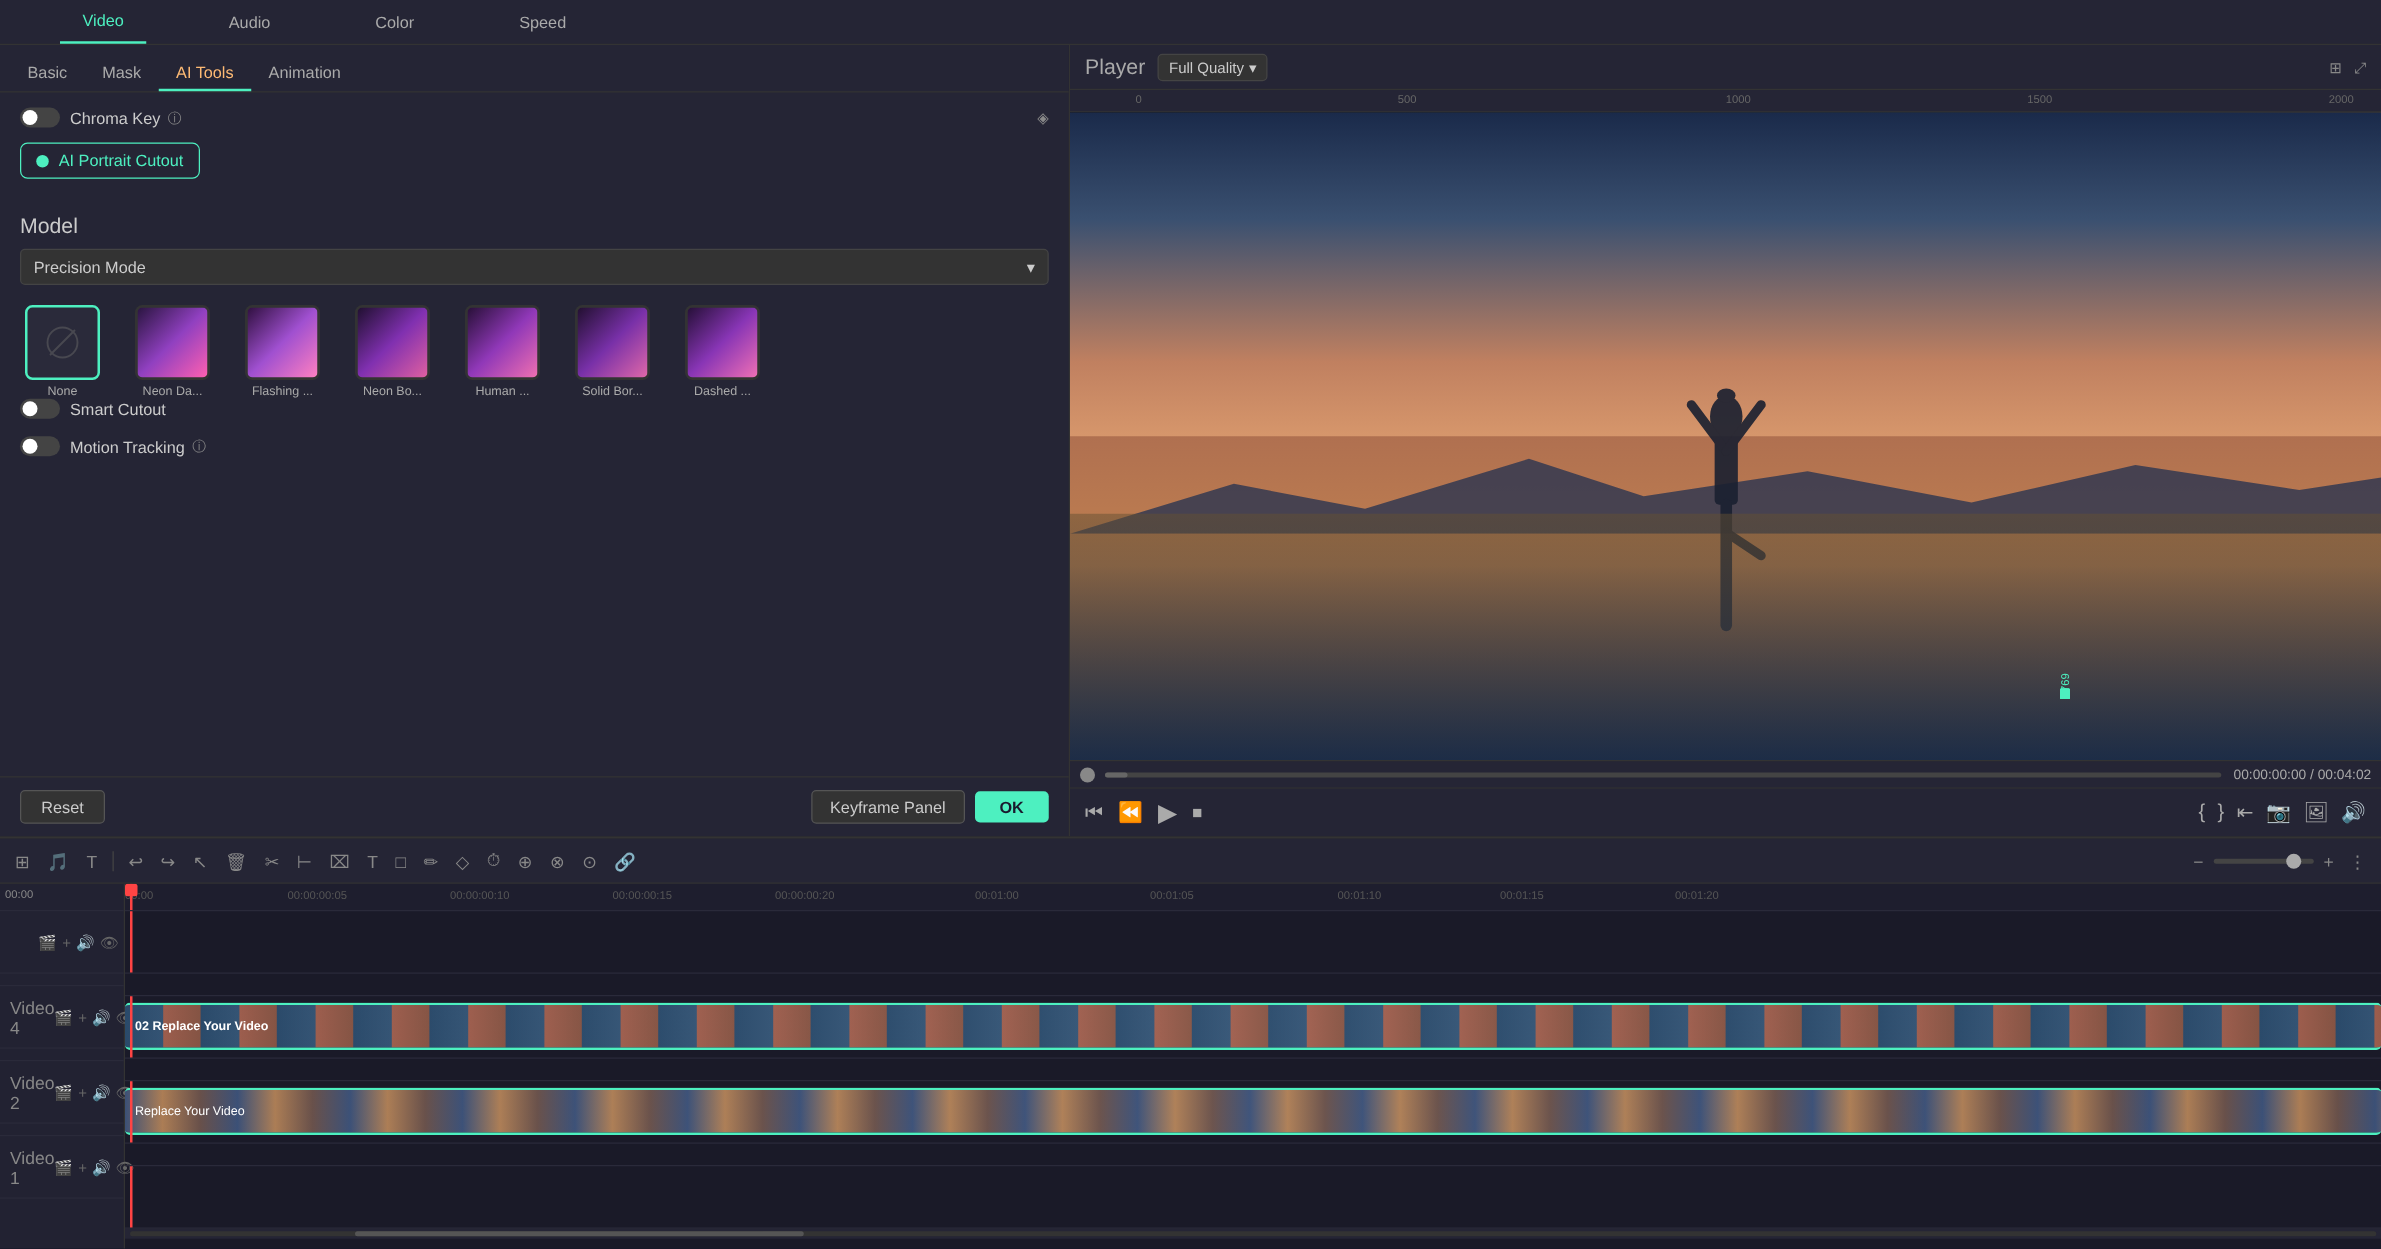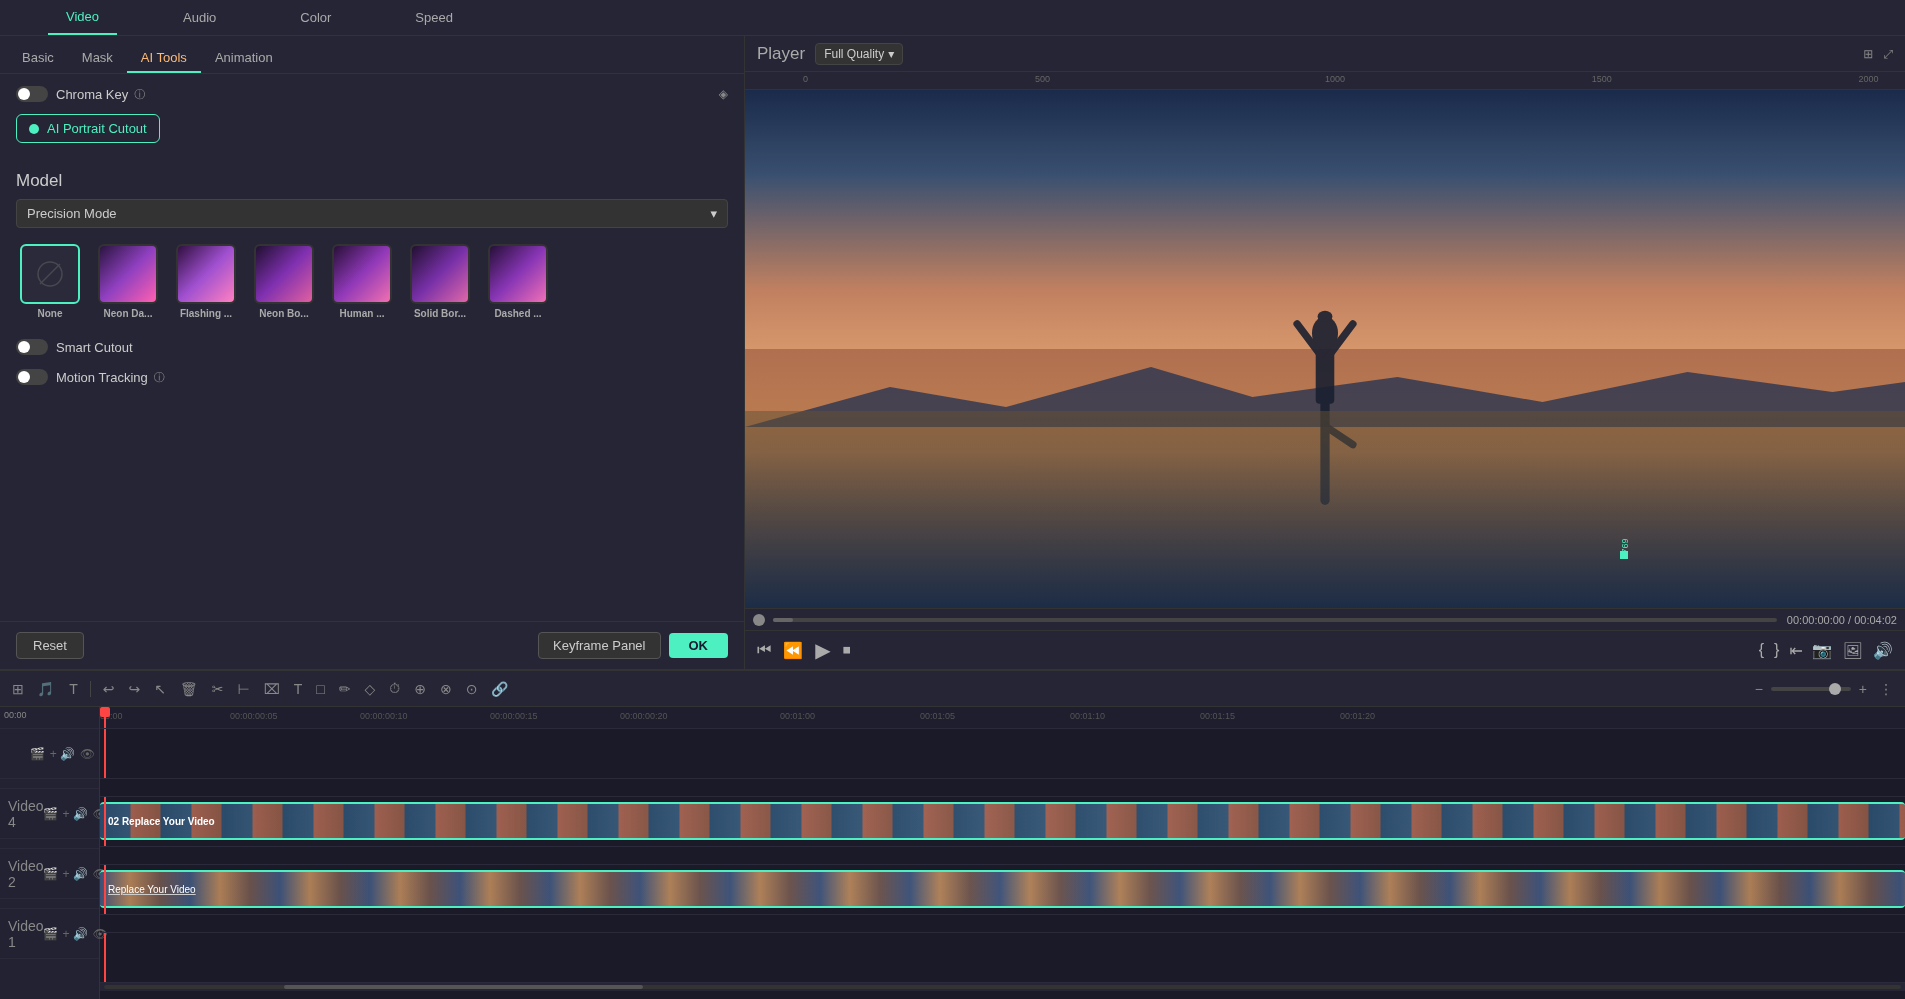--- a/index.html
+++ b/index.html
@@ -38,21 +38,21 @@
 
     
     .main-area {
       display: flex;
       flex: 1;
       overflow: hidden;
     }
 
     
     .left-panel {
-      width: 745px;
+      width: 856px;
       background: #252535;
       display: flex;
       flex-direction: column;
       border-right: 1px solid #333;
     }
 
     .sub-tabs {
       display: flex;
       height: 38px;
       background: #252535;
@@ -160,24 +160,22 @@
       cursor: pointer;
       margin-bottom: 16px;
       display: flex;
       align-items: center;
       justify-content: space-between;
     }
 
     
     .presets-grid {
       display: flex;
-      gap: 10px;
+      gap: 20px;
       flex-wrap: wrap;
-      margin-bottom: 20px;
-      font-weight: bold;
     }
     .preset-item {
       display: flex;
       flex-direction: column;
       align-items: center;
       cursor: pointer;
       width: 68px;
     }
     .preset-thumb {
       width: 60px;
@@ -949,21 +947,21 @@
         <div class="track-clip">
           <div class="thumb-strip"></div>
           <span class="track-clip-label">02 Replace Your Video</span>
         </div>
       </div>
 
       <div class="track-row-spacer"></div>
 
       <div class="track-row" style="position:relative;">
         <div style="position:absolute;left:4px;top:0;width:2px;height:100%;background:#ff4444;z-index:10;"></div>
-        <div class="track-clip" style="background:linear-gradient(90deg,#305060,#406070,#305060);text-decoration:underline;">
+        <div class="track-clip" style="background:linear-gradient(90deg,#305060,#406070,#305060);">
           <div class="thumb-strip" style="background:repeating-linear-gradient(90deg,#405080 0px,#e09050 30px,#805040 60px,#405080 90px);opacity:0.7;"></div>
           <span class="track-clip-label">Replace Your Video</span>
         </div>
       </div>
 
       <div class="track-row-spacer"></div>
 
       <div class="track-row" style="position:relative;">
         <div style="position:absolute;left:4px;top:0;width:2px;height:100%;background:#ff4444;z-index:10;"></div>
       </div>

